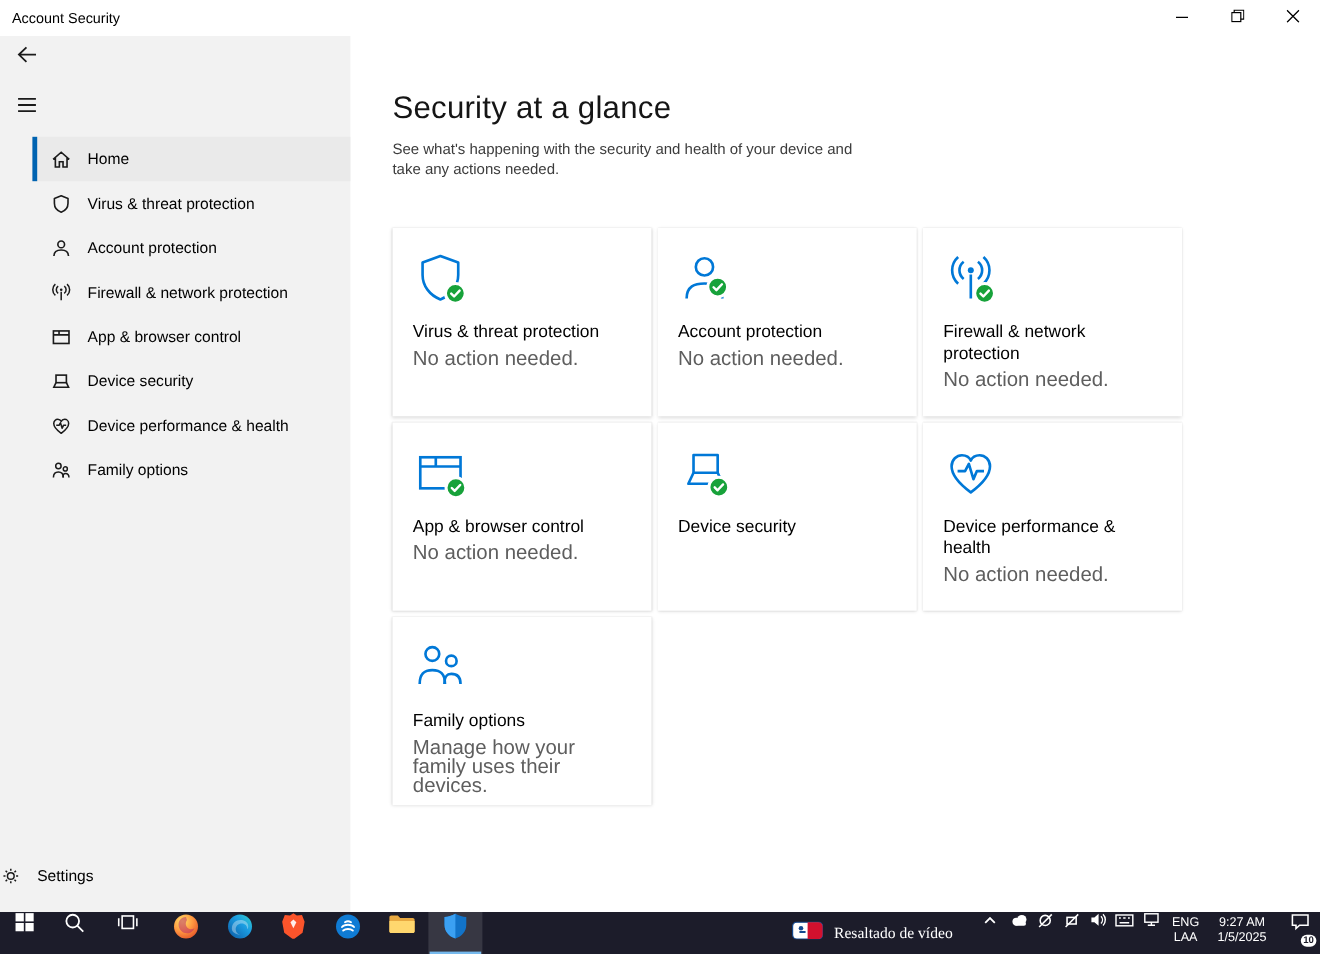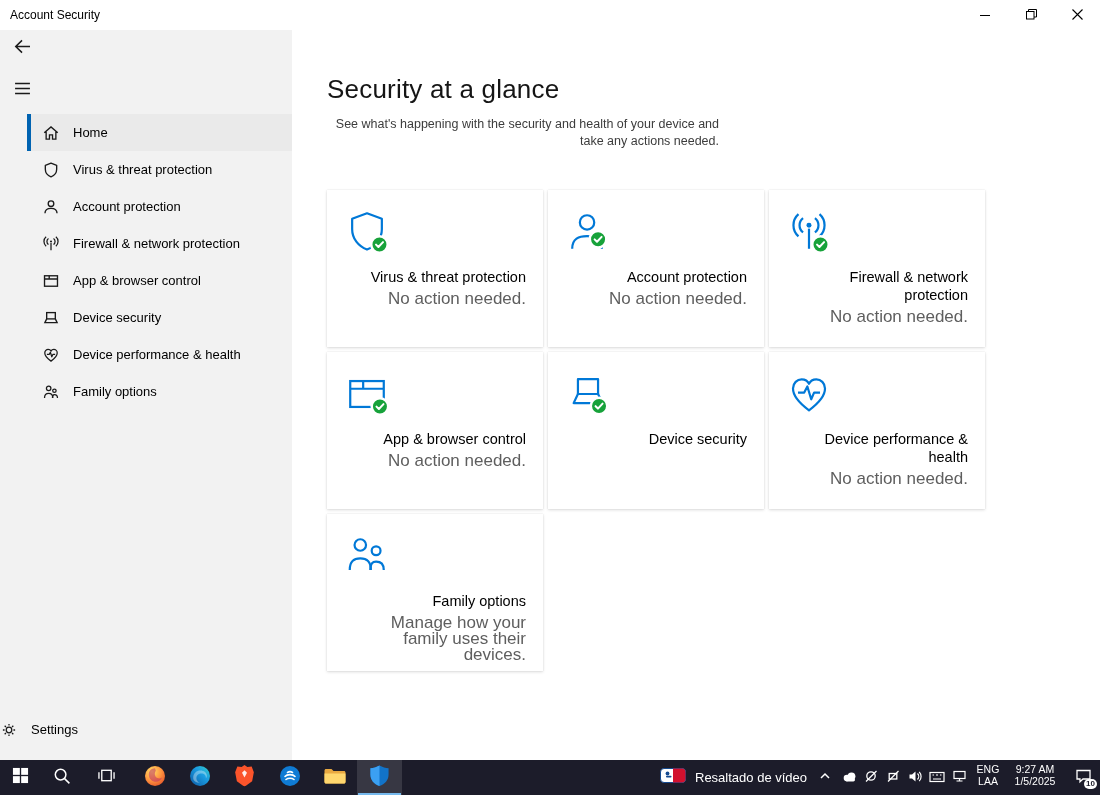--- a/index.html
+++ b/index.html
@@ -19,34 +19,34 @@
   .icon-btn { width:36px; height:32px; display:flex; align-items:center; justify-content:center; }
   .back-button { position:absolute; left:4px; top:2px; }
   .menu-button { position:absolute; left:4px; top:44px; }
   .nav { position:absolute; left:0; top:84px; right:0;margin-left:27px; }
   .nav-item { position:relative; height:37px; display:flex; align-items:center; padding-left:15px; gap:13px; font-size:13px; color:#000; cursor:default; }
   .nav-item.selected { background:#eaeaea; }
   .nav-item.selected::before { content:""; position:absolute; left:0; top:0; bottom:0; width:4px; background:#0063b1; }
   .nav-icon { width:18px; height:18px; flex:0 0 18px; display:flex; align-items:center; justify-content:center; }
   .settings-item { position:absolute; left:0; right:0; bottom:12px; height:37px; display:flex; align-items:center; gap:13px; font-size:13px; }
   
-  .main { position:absolute; left:292px; top:30px; right:0; bottom:35px; background:#fff;text-align:right; }
+  .main { position:absolute; left:292px; top:30px; right:0; bottom:35px; background:#fff; }
   .page-title { position:absolute; left:35px; top:44px; font-size:26px; font-weight:400; color:#151515; letter-spacing:.2px; }
   .page-subtitle { position:absolute; left:35px; top:86px; width:392px; font-size:12.5px; line-height:17px; color:#3c3c3c; }
   .tiles { position:absolute; left:35px; top:160px; display:grid; grid-template-columns:repeat(3,216px); grid-auto-rows:157px; gap:5px; }
   .tile { background:#fff; box-shadow:0 1px 3px rgba(0,0,0,.14), 0 0 1px rgba(0,0,0,.12); padding:19px 17px; position:relative; }
   .tile-icon { width:46px; height:46px; }
   .tile-title { margin-top:13px; font-size:14.5px; line-height:18px; color:#000; }
   .tile-desc { margin-top:5px; font-size:17px; line-height:16px; color:#5e5e5e; }
   
   .taskbar { position:absolute; left:0; right:0; bottom:0; height:35px; background:#1c1c2a; z-index:20; }
-  .tb-btn { position:absolute; top:0; height:35px; display:flex; align-items:center; justify-content:center; }
+  .tb-btn { position:absolute; top:0; height:35px; display:flex; align-items:flex-start; justify-content:center; }
   .tb-app-active { background:rgba(255,255,255,.12); }
   .tb-app-active::after { content:""; position:absolute; left:1px; right:1px; bottom:0; height:2px; background:#76b9ed; }
-  .media-widget { position:absolute; left:652px; top:0; height:35px; display:flex; align-items:center; gap:9px; padding:0 8px; }
+  .media-widget { position:absolute; left:652px; top:0; height:35px; display:flex; align-items:center; gap:9px; padding:0 8px;font-family:Liberation Serif, serif; }
   .media-label { color:#fff; font-size:13px; white-space:nowrap; }
   .tray-stack { position:absolute; top:0; height:29px; display:flex; flex-direction:column; align-items:center; justify-content:center; line-height:12px; color:#fff; font-size:10.5px; }
   .badge-10 { position:absolute; right:3px; bottom:6px; background:#fff; color:#1c1c2a; font-size:8px; line-height:10px; min-width:13px; text-align:center; border-radius:7px; padding:0 1px; font-weight:700; }
 </style>
 </head>
 <body>
 
 <div class="titlebar">
   <span class="window-title">Account Security</span>
   <div class="win-controls">

